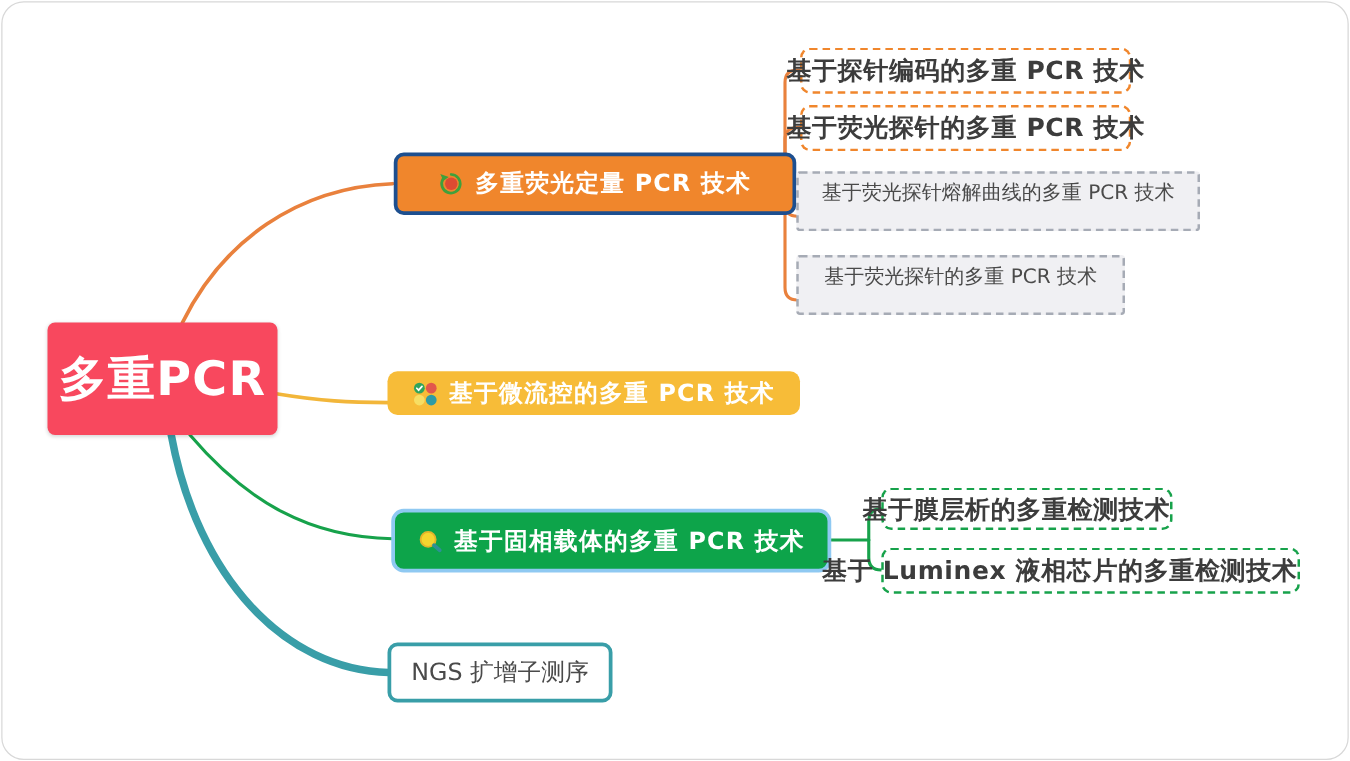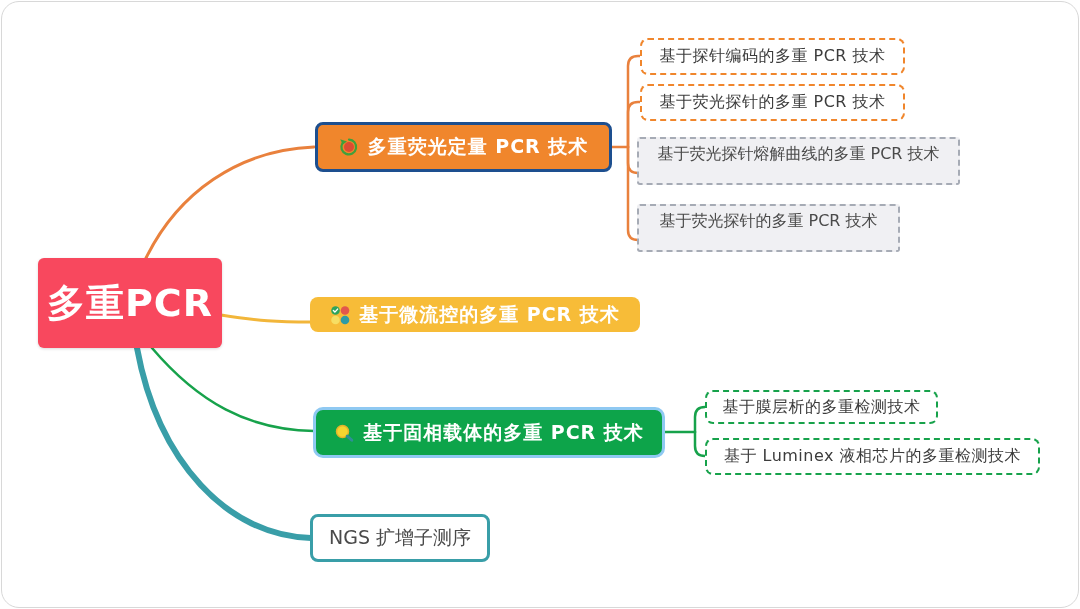--- a/index.html
+++ b/index.html
@@ -7,26 +7,26 @@
   .stage{position:relative;width:1080px;height:609px;background:#ffffff;overflow:hidden;}
   .canvas-frame{position:absolute;left:1px;top:1px;right:1px;bottom:1px;
     border:1px solid #d8d8d8;border-radius:18px;pointer-events:none;}
   .wires{position:absolute;left:0;top:0;width:1080px;height:609px;z-index:1;}
   .node{position:absolute;z-index:2;display:flex;align-items:center;justify-content:center;
     box-sizing:border-box;white-space:nowrap;}
   .root-node{left:38px;top:258px;width:184px;height:90px;background:#F8485E;border-radius:6px;
     color:#ffffff;font-size:38px;font-weight:bold;letter-spacing:1px;
     box-shadow:0 1px 3px rgba(0,0,0,0.15);}
   .branch{border-radius:8px;color:#ffffff;font-size:19px;font-weight:bold;letter-spacing:1px;gap:9px;}
-  .branch-qpcr{left:315px;top:122px;width:297px;height:50px;background:#F0862C;border:3px solid #1D4F8F;text-align:center;}
+  .branch-qpcr{left:315px;top:122px;width:322px;height:50px;background:#F0862C;border:3px solid #1D4F8F;text-align:center;}
   .branch-micro{left:310px;top:297px;width:330px;height:35px;background:#F7BC38;}
   .branch-solid{left:313px;top:407px;width:352px;height:51px;background:#0DA44A;border:3px solid #8FC9F2;border-radius:10px;}
-  .child{font-size:16px;font-weight:normal;color:#3C3C3C;background:#ffffff;border-radius:8px;letter-spacing:0.5px;}
+  .child{font-size:20px;font-weight:bold;color:#3C3C3C;background:#ffffff;border-radius:8px;letter-spacing:0.5px;}
   .child-orange{border:2px dashed #F0862C;}
-  .child-green{border:2px dashed #17A24B;}
+  .child-green{border:2px dashed #17A24B;justify-content:flex-end;}
   .oc0{left:640px;top:38px;width:265px;height:37px;}
   .oc1{left:640px;top:84px;width:265px;height:37px;}
   .child-gray{background:#F0F0F3;border:2px dashed #A6ABB5;border-radius:3px;
     font-size:16px;font-weight:normal;color:#4A4A4A;padding-bottom:13px;letter-spacing:0;}
   .oc2{left:637px;top:137px;width:323px;height:48px;}
   .oc3{left:637px;top:204px;width:263px;height:48px;}
   .gc0{left:705px;top:390px;width:233px;height:34px;}
   .gc1{left:705px;top:438px;width:335px;height:37px;}
   .ngs-node{left:310px;top:514px;width:180px;height:48px;background:#ffffff;
     border:3px solid #399EA8;border-radius:8px;font-size:19px;color:#4A4A4A;}

